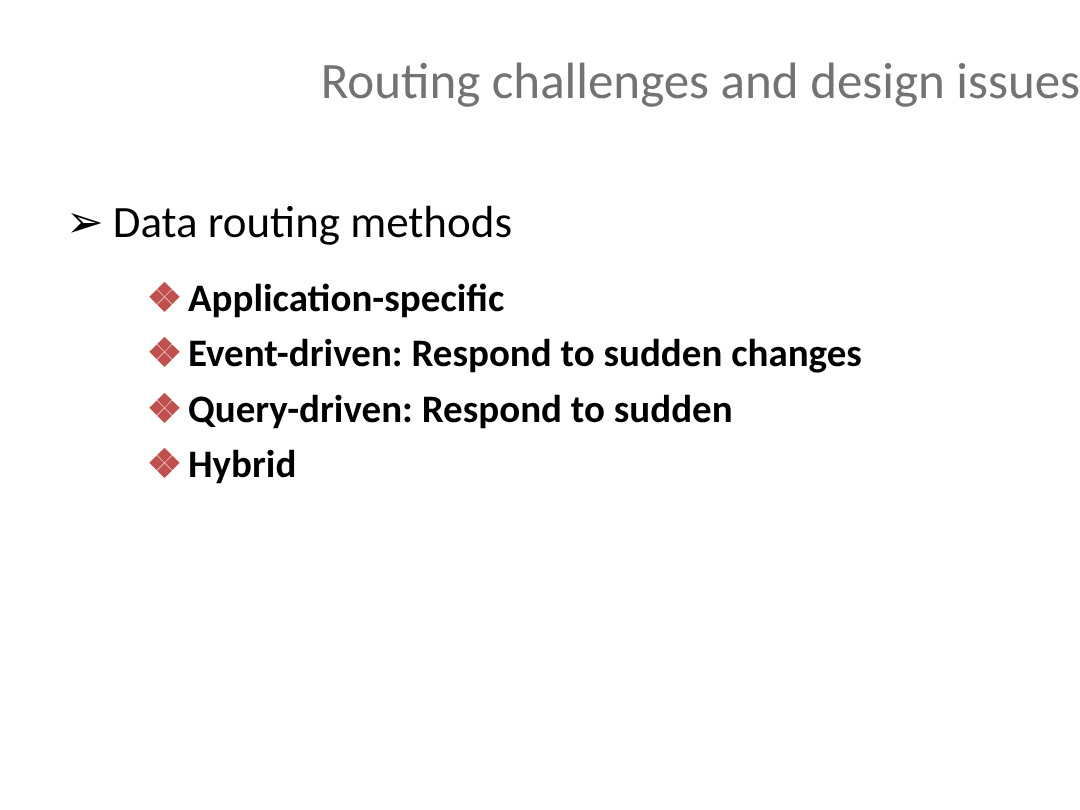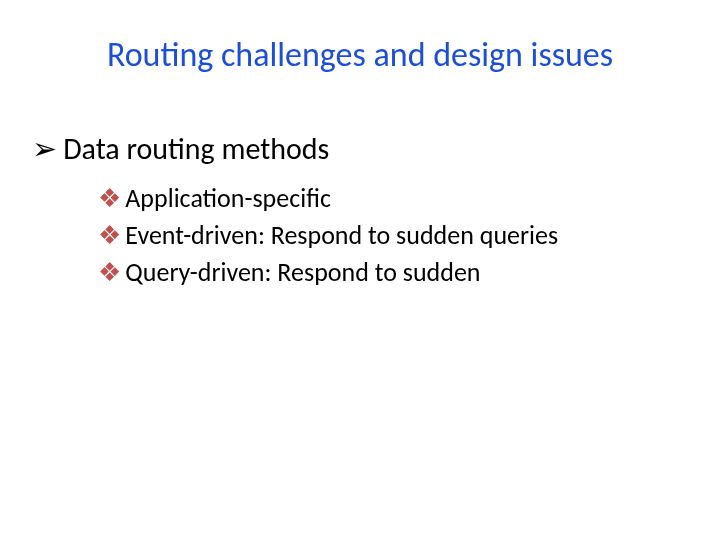--- a/index.html
+++ b/index.html
@@ -15,44 +15,45 @@
     position: relative;
     width: 720px;
     height: 540px;
     box-sizing: border-box;
   }
   .title {
     position: absolute;
     top: 34px;
     left: 0;
     right: 0;
-    text-align: center;
+    text-align: right;
     font-size: 34px;
-    color: #1d4ed8; 
+    color: #737373; 
     font-weight: 400;
   }
   .level1 {
     position: absolute;
     top: 130px;
-    left: 32px;
+    left: 44px;
     font-size: 30px;
     color: #000;
   }
   .level1 .arrow {
     color: #000;
     margin-right: 6px;
     font-family: Wingdings, "Segoe UI Symbol", Arial, sans-serif;
   }
   .level2-list {
     position: absolute;
     top: 180px;
     left: 98px;
     font-size: 26px;
     line-height: 1.42;
     color: #000;
+    font-weight: bold;
   }
   .level2-item {
     white-space: nowrap;
   }
   .diamond {
     color: #c0504d;
     margin-right: 4px;
     font-family: "Segoe UI Symbol", Arial, sans-serif;
   }
 </style>
@@ -65,20 +66,23 @@
 
   <div class="level1">
     <span class="arrow">➢</span><span>Data routing methods</span>
   </div>
 
   <div class="level2-list">
     <div class="level2-item">
       <span class="diamond">❖</span><span>Application-specific</span>
     </div>
     <div class="level2-item">
-      <span class="diamond">❖</span><span>Event-driven: Respond to sudden queries</span>
+      <span class="diamond">❖</span><span>Event-driven: Respond to sudden changes</span>
     </div>
     <div class="level2-item">
       <span class="diamond">❖</span><span>Query-driven: Respond to sudden</span>
+    </div>
+    <div class="level2-item">
+      <span class="diamond">❖</span><span>Hybrid</span>
     </div>
   </div>
 
 </div>
 
 </body></html>

